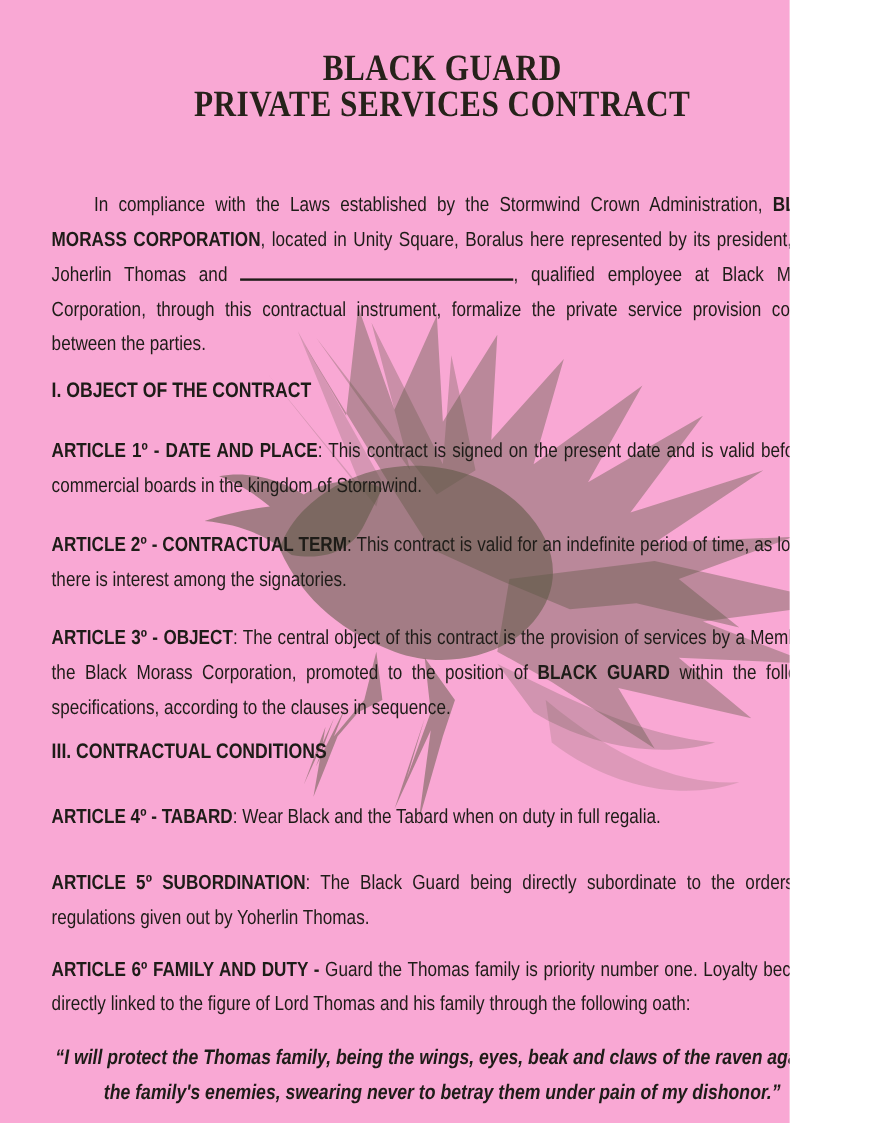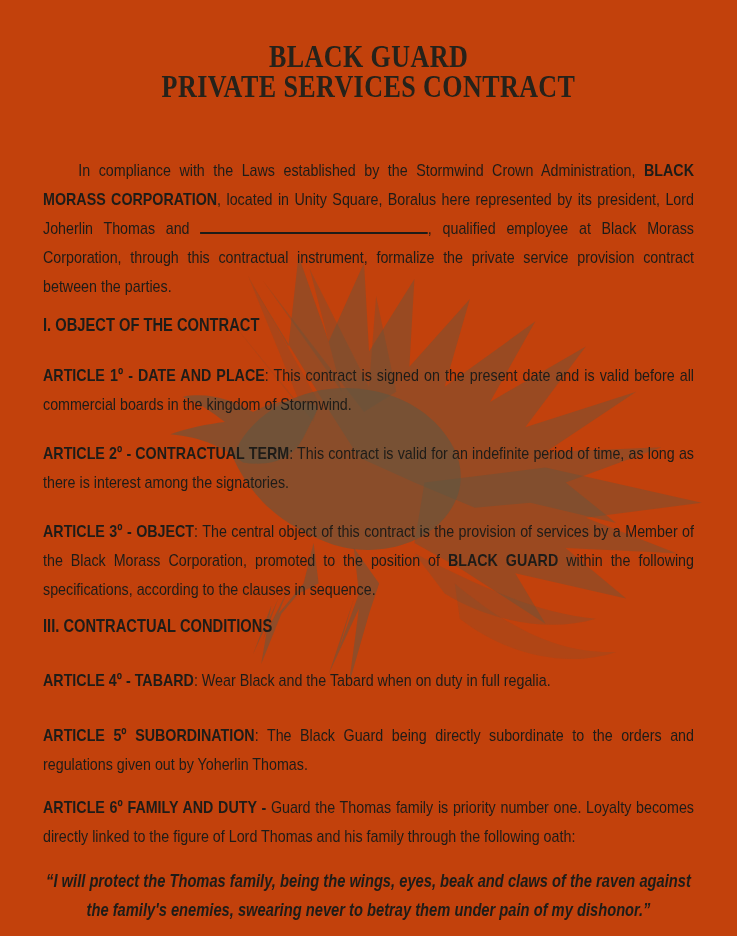--- a/index.html
+++ b/index.html
@@ -1,19 +1,19 @@
 <!DOCTYPE html>
 <html><head>
 <meta charset="utf-8">
 <style>
   html,body{margin:0;padding:0;}
   .page{
     position:relative;
-    width:737px;height:936px;
-    background:#c2410c;
+    width:658px;height:936px;
+    background:#f9a8d4;
     overflow:hidden;
     font-family:"Liberation Sans", sans-serif;
     color:#1e1c18;
   }
   .watermark{
     position:absolute;left:112px;top:250px;
     width:625px;height:445px;
     z-index:0;
     pointer-events:none;
   }

